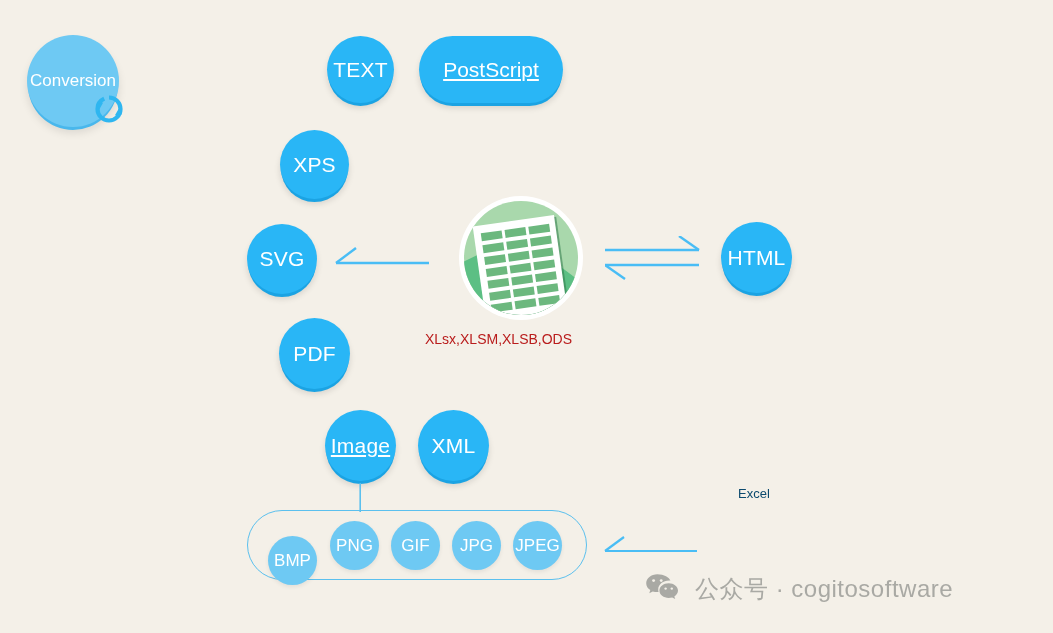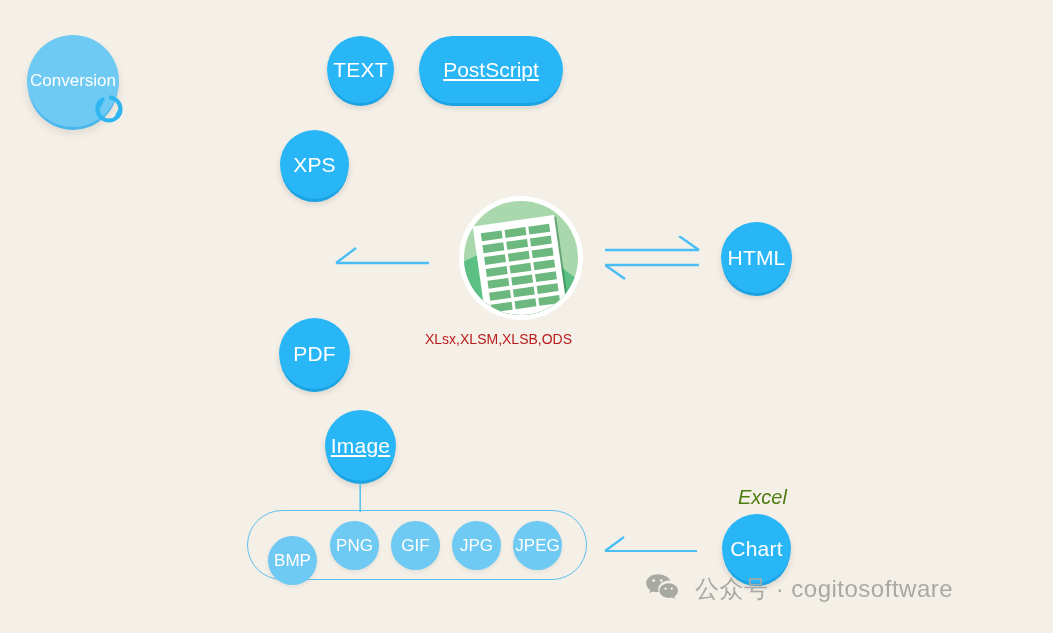--- a/index.html
+++ b/index.html
@@ -97,23 +97,22 @@
     position: absolute;
     color: #3b3b3b;
     white-space: nowrap;
     user-select: none;
   }
   .label-format {
     font-size: 14px;
     color: #b91c1c;
   }
   .label-excel {
-    font-size: 20px;
-    color: #4d7c0f;
-    font-style: italic;
+    font-size: 13px;
+    color: #0c4a6e;
   }
 
   
   .connector {
     position: absolute;
   }
 
   
   .watermark {
     position: absolute;
@@ -156,20 +155,23 @@
 
   <div class="node pill-main" style="left:419px; top:36px; width:144px; height:67px;">
     <span>PostScript</span>
   </div>
 
   <div class="node circle-main" style="left:280px; top:130px; width:69px; height:69px;">
     <span>XPS</span>
   </div>
 
 
+  <div class="node circle-main" style="left:247px; top:224px; width:70px; height:70px;">
+    <span>SVG</span>
+  </div>
 
   <div class="node circle-main" style="left:721px; top:222px; width:71px; height:71px;">
     <span>HTML</span>
   </div>
 
   <div class="excel-icon">
     <svg width="126" height="126" viewBox="0 0 126 126" aria-hidden="true">
       <defs>
         <clipPath id="circClip">
             <circle cx="63" cy="63" r="57"></circle>
@@ -231,20 +233,23 @@
   </div>
 
   <div class="node circle-main" style="left:279px; top:318px; width:71px; height:71px;">
     <span>PDF</span>
   </div>
 
   <div class="node circle-main" style="left:325px; top:410px; width:71px; height:71px;text-decoration:underline;">
     <span>Image</span>
   </div>
 
+  <div class="node circle-main" style="left:418px; top:410px; width:71px; height:71px;">
+    <span>XML</span>
+  </div>
 
   <div class="connector" style="left:359px; top:483px; width:3px; height:29px;">
     <svg width="3" height="29" viewBox="0 0 3 29" aria-hidden="true">
       <line x1="1.2" y1="0" x2="1.2" y2="29" stroke="#5bc0ee" stroke-width="1.6"></line>
     </svg>
   </div>
 
   <div class="group-box"></div>
 
   <div class="node circle-light" style="left:268px; top:536px; width:49px; height:49px;">
@@ -258,23 +263,20 @@
   </div>
   <div class="node circle-light" style="left:452px; top:521px; width:49px; height:49px;">
     <span>JPG</span>
   </div>
   <div class="node circle-light" style="left:513px; top:521px; width:49px; height:49px;">
     <span>JPEG</span>
   </div>
 
   <div class="label label-excel" style="left:738px; top:486px;">Excel</div>
 
-  <div class="node circle-main" style="left:722px; top:514px; width:69px; height:69px;">
-    <span>Chart</span>
-  </div>
 
   <div class="connector" style="left:600px; top:534px; width:98px; height:26px;">
     <svg width="98" height="26" viewBox="0 0 98 26" aria-hidden="true">
       <line x1="5" y1="17" x2="97" y2="17" stroke="#49bdf5" stroke-width="2.2"></line>
       <line x1="5" y1="17" x2="24" y2="3" stroke="#49bdf5" stroke-width="2.2"></line>
     </svg>
   </div>
 
   <div class="watermark">
     <span>

